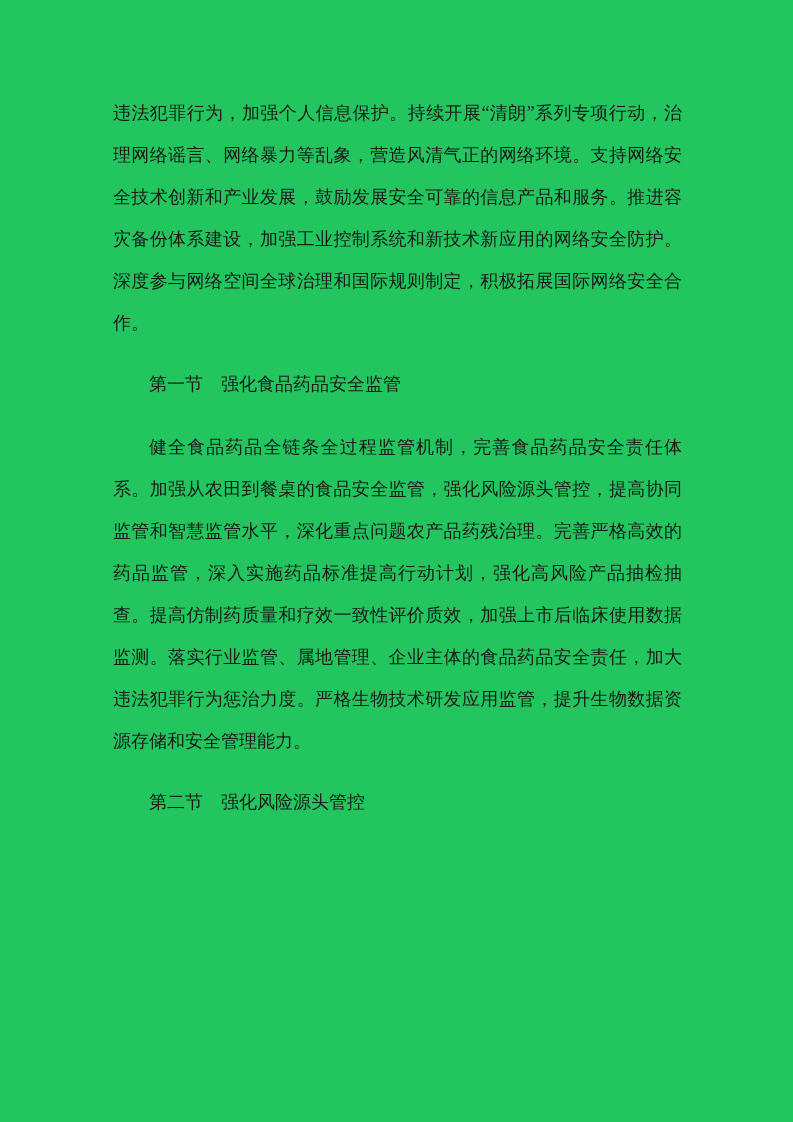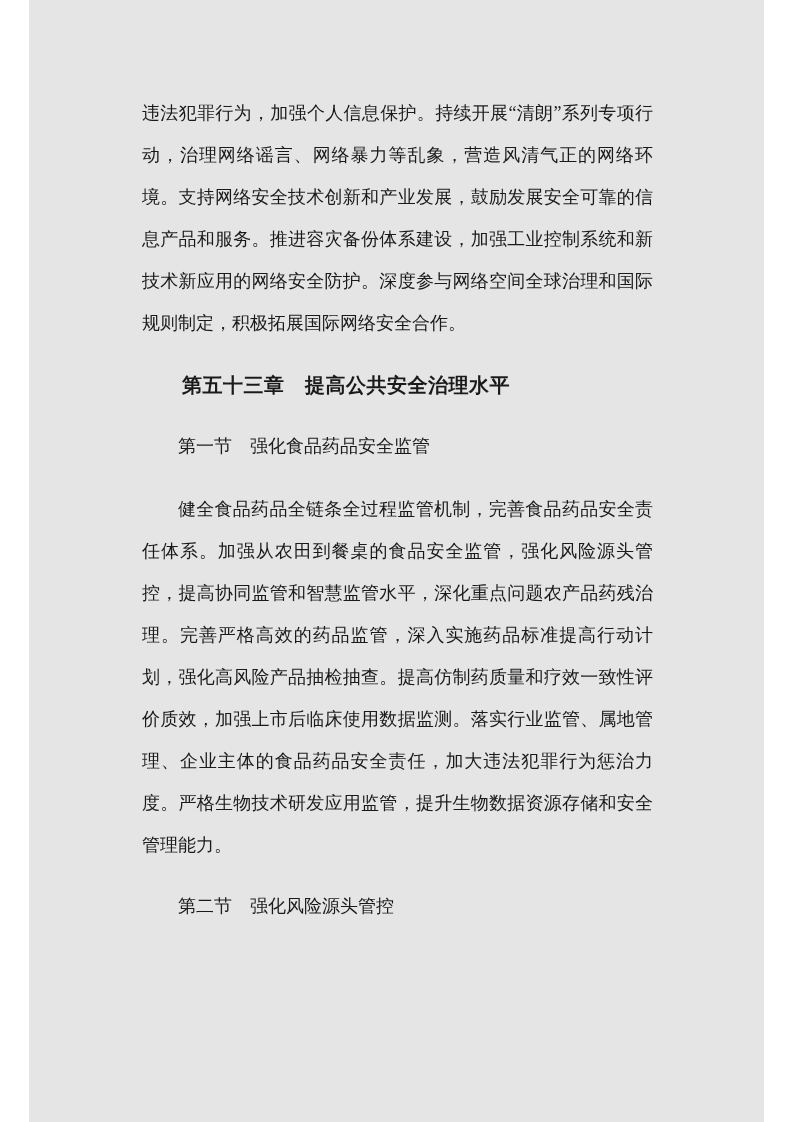--- a/index.html
+++ b/index.html
@@ -2,24 +2,24 @@
 <html><head>
 <meta charset="utf-8">
 <style>
   html, body {
     margin: 0;
     padding: 0;
     background: #ffffff;
   }
   .page {
     position: relative;
-    width: 735px;
+    width: 793px;
     height: 1122px;
     margin: 0 auto;
-    background: #e5e5e5;
+    background: #22c55e;
     box-sizing: border-box;
     padding: 92px 111px 0 113px;
     font-family: "Liberation Serif", "DejaVu Serif", serif;
     color: #1a1a1a;
     font-size: 18px;
     line-height: 42px;
     overflow: hidden;
   }
   .body-text {
     margin: 0;
@@ -48,21 +48,20 @@
     text-indent: 2em;
   }
 </style>
 </head>
 <body>
 
 <div class="page">
 
   <p class="body-text no-indent">违法犯罪行为，加强个人信息保护。持续开展“清朗”系列专项行动，治理网络谣言、网络暴力等乱象，营造风清气正的网络环境。支持网络安全技术创新和产业发展，鼓励发展安全可靠的信息产品和服务。推进容灾备份体系建设，加强工业控制系统和新技术新应用的网络安全防护。深度参与网络空间全球治理和国际规则制定，积极拓展国际网络安全合作。</p>
 
-  <h2 class="chapter-heading">第五十三章　提高公共安全治理水平</h2>
 
 
   <h3 class="section-heading">第一节　强化食品药品安全监管</h3>
 
   <p class="body-text">健全食品药品全链条全过程监管机制，完善食品药品安全责任体系。加强从农田到餐桌的食品安全监管，强化风险源头管控，提高协同监管和智慧监管水平，深化重点问题农产品药残治理。完善严格高效的药品监管，深入实施药品标准提高行动计划，强化高风险产品抽检抽查。提高仿制药质量和疗效一致性评价质效，加强上市后临床使用数据监测。落实行业监管、属地管理、企业主体的食品药品安全责任，加大违法犯罪行为惩治力度。严格生物技术研发应用监管，提升生物数据资源存储和安全管理能力。</p>
 
   <h3 class="section-heading">第二节　强化风险源头管控</h3>
 
 </div>
 

